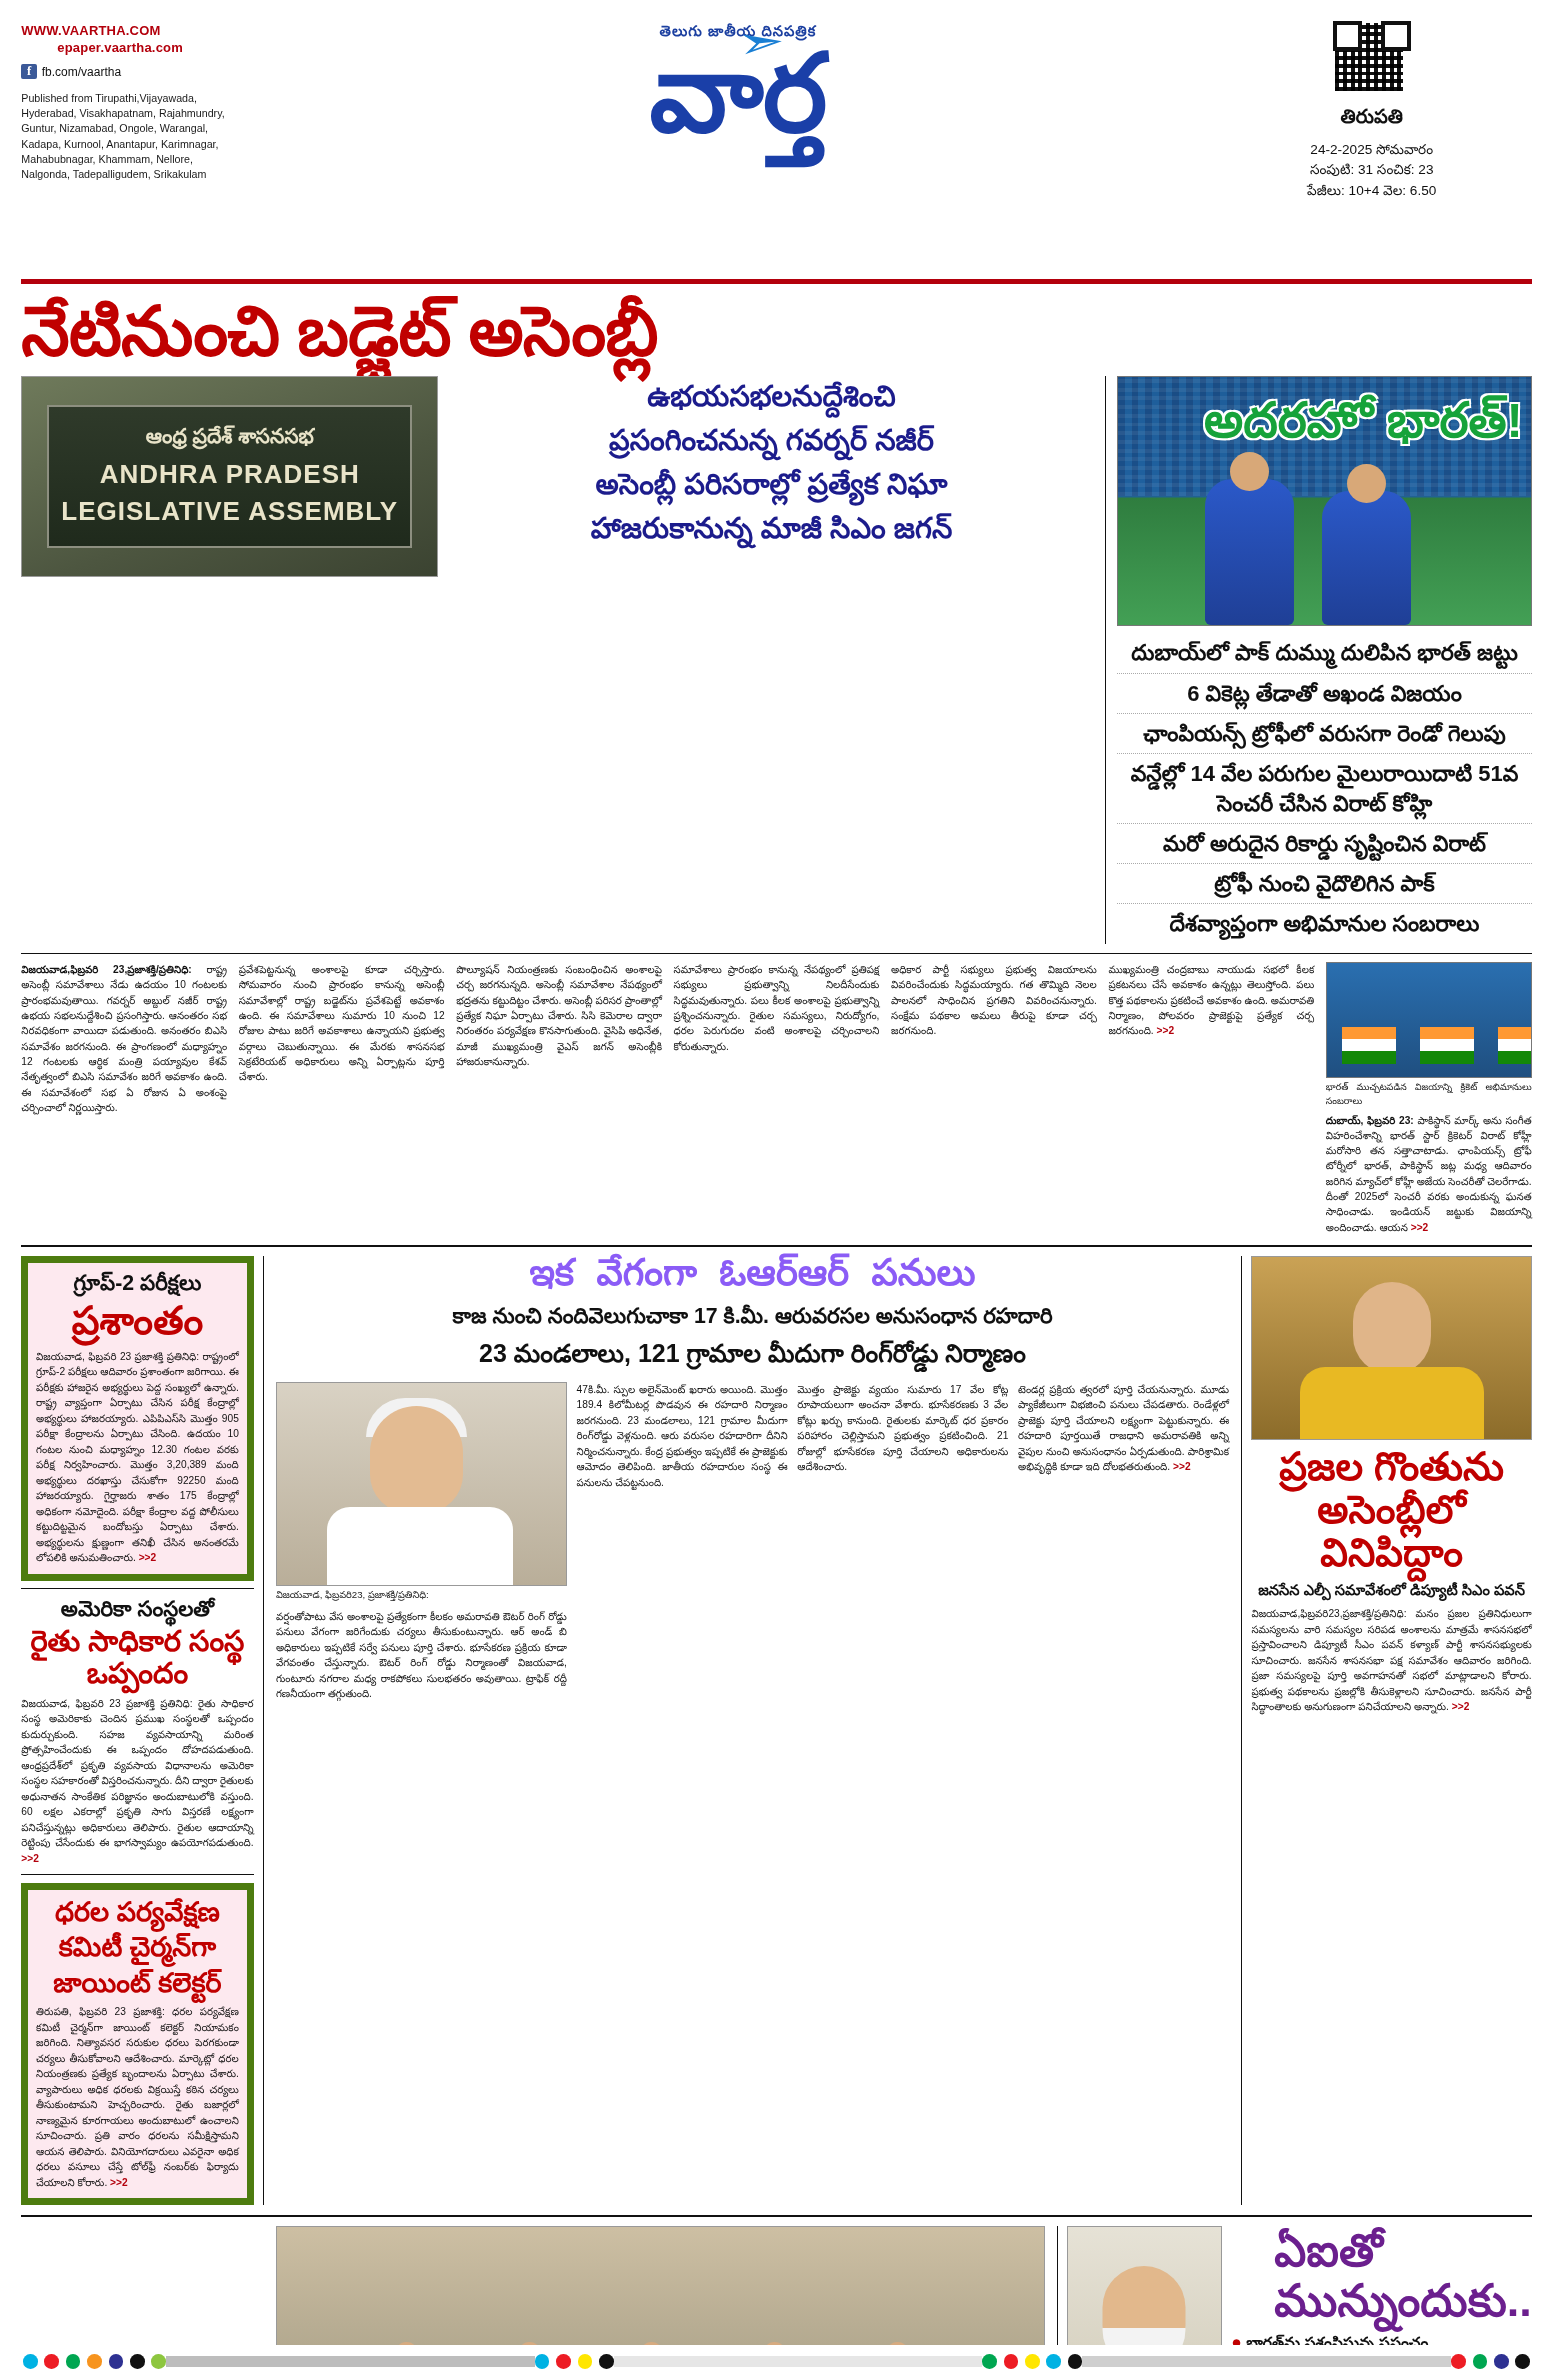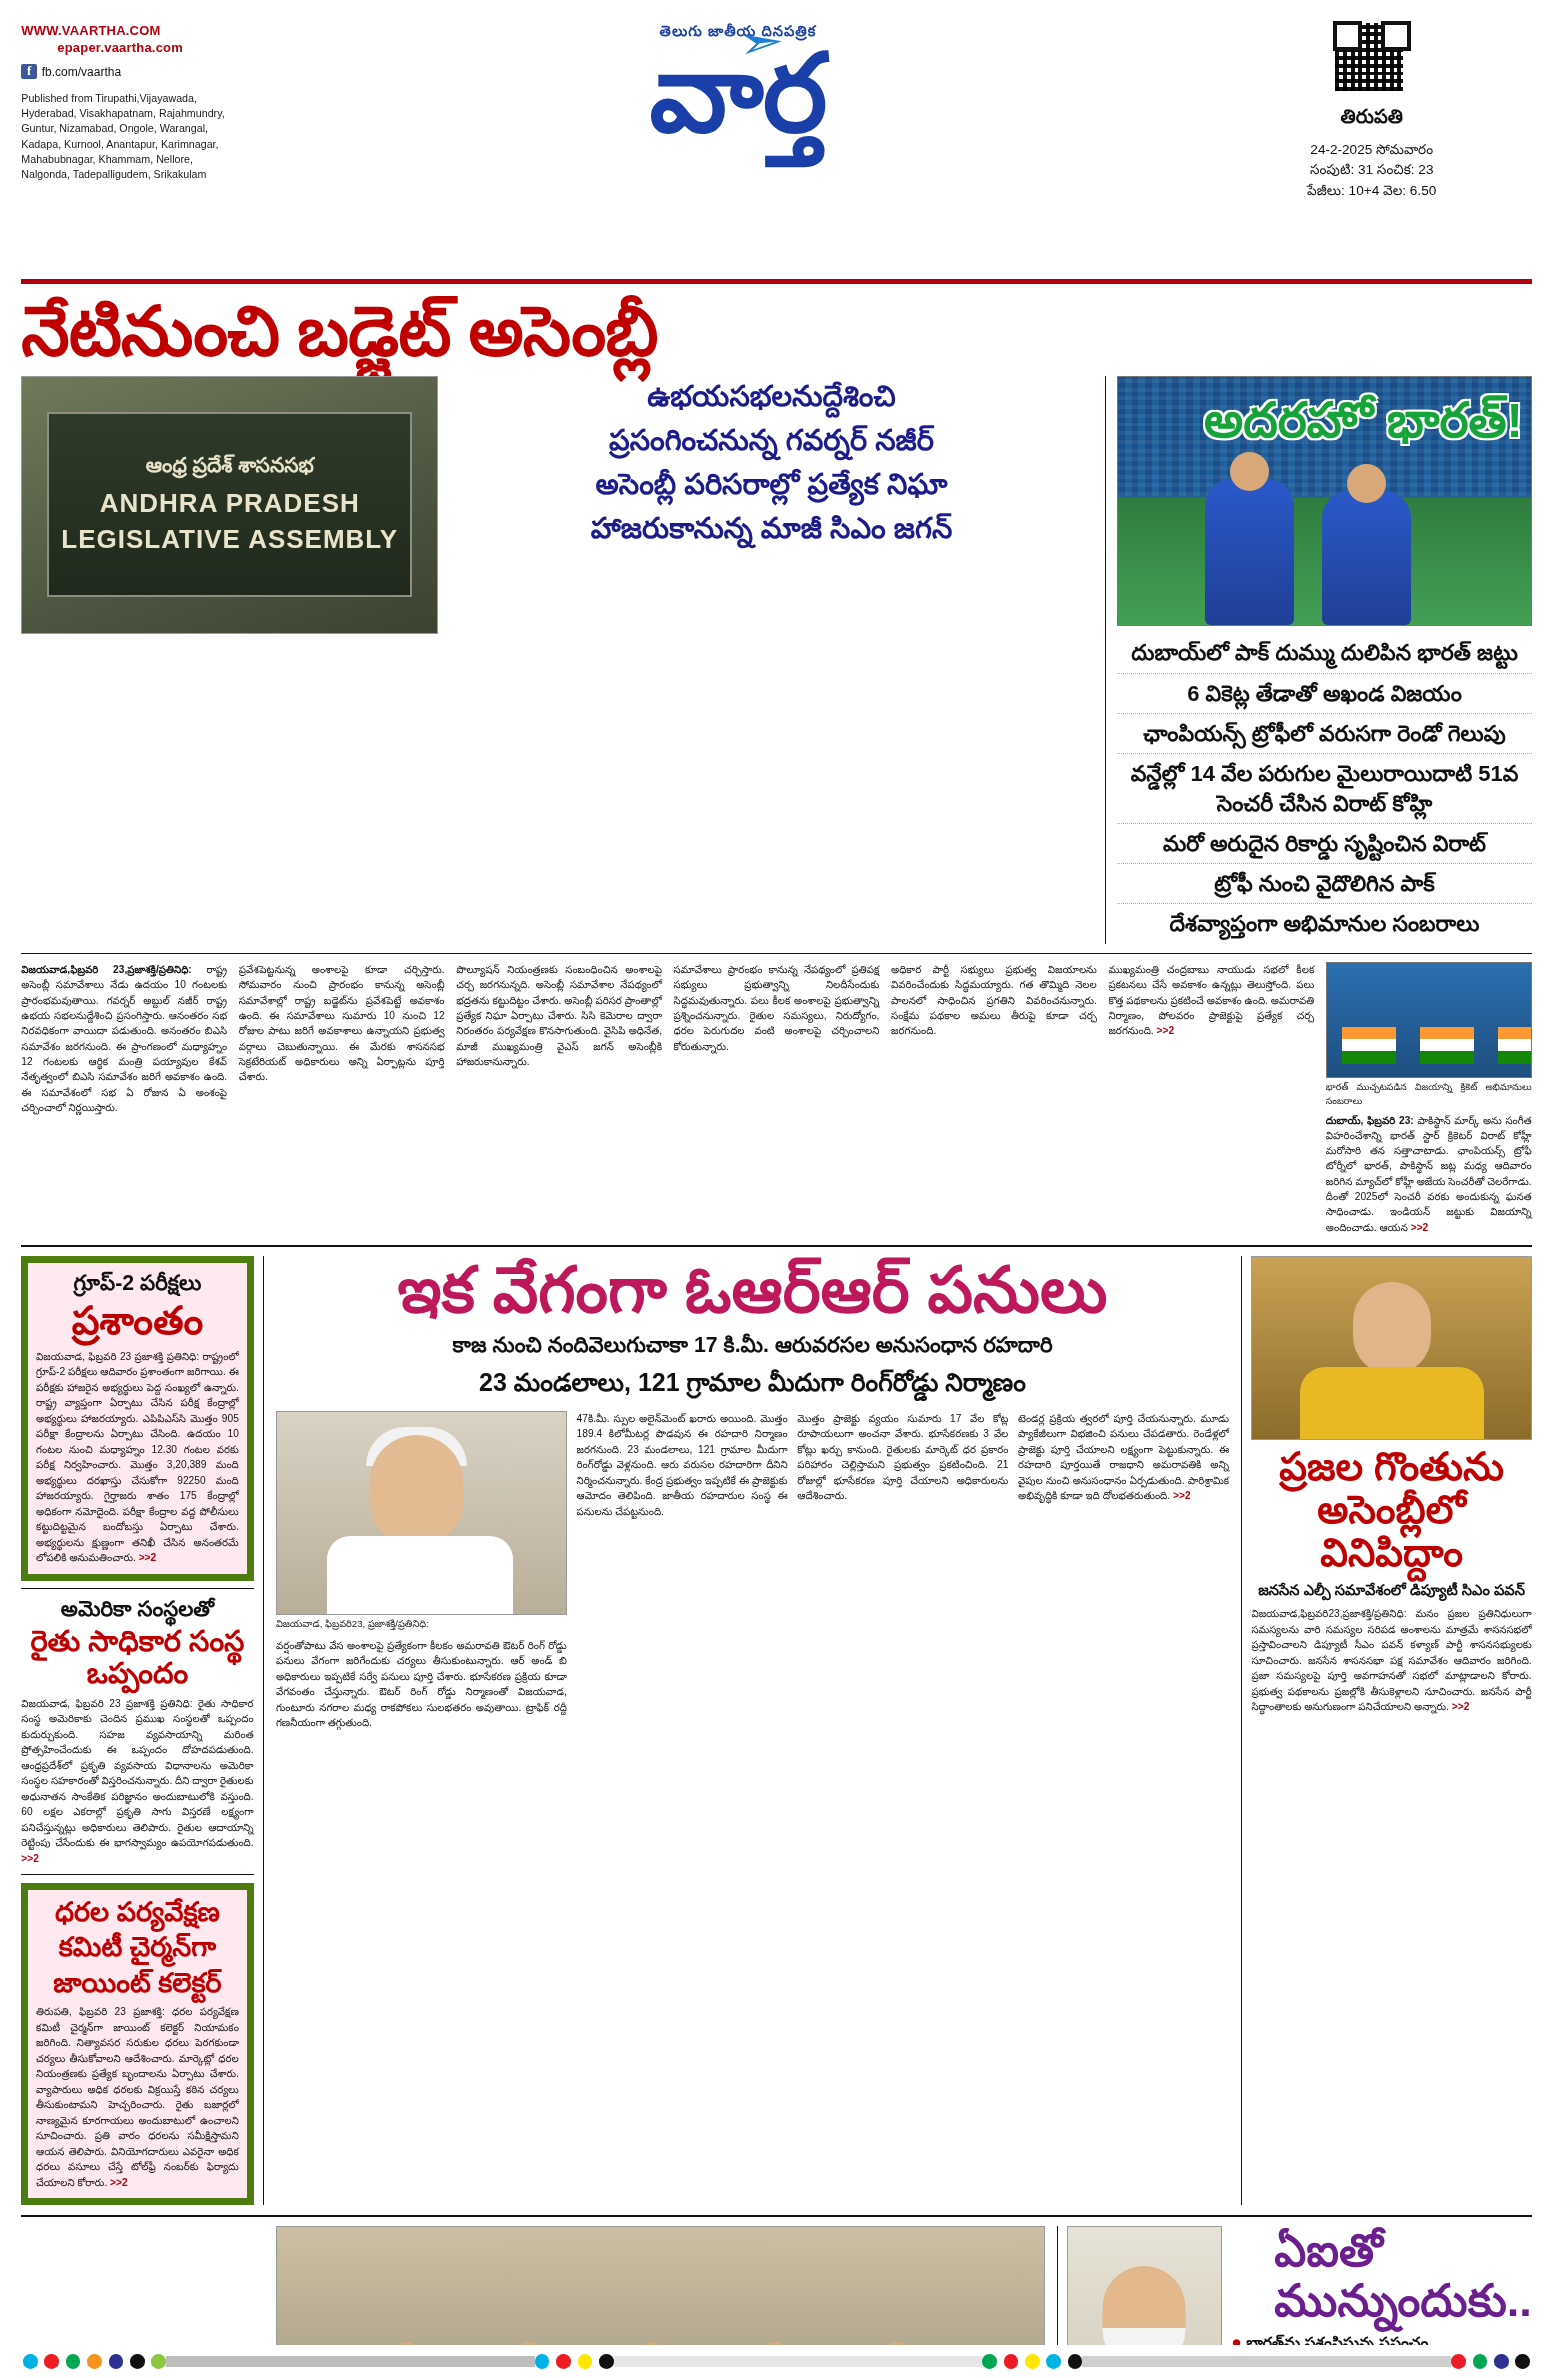--- a/index.html
+++ b/index.html
@@ -49,21 +49,21 @@
   
   .main-headline {
     font-size:69px; font-weight:bold; color:#c00000; text-align:left;
     letter-spacing:-1px; margin:9.7px 0 5.8px 0; line-height:1.1;
   }
 
   
   .top-grid { display:flex; gap:13.6px; }
   .top-left { width:417px; }
   .assembly-photo {
-    width:100%; height:258px; background:linear-gradient(160deg,#6f7a5b,#4d5640 60%,#3b4331);
+    width:100%; height:201px; background:linear-gradient(160deg,#6f7a5b,#4d5640 60%,#3b4331);
     position:relative; overflow:hidden; border:1px solid #999;
   }
   .assembly-photo .plaque {
     position:absolute; left:6%; top:14%; width:88%; height:72%;
     background:linear-gradient(180deg,#2f3a2a,#1f2a1c);
     border:2.9px solid #8d8f80; display:flex; flex-direction:column;
     align-items:center; justify-content:center; gap:5.8px; color:#e9e4c9;
   }
   .plaque .te { font-size:20.4px; font-weight:bold; }
   .plaque .en1, .plaque .en2 { font-size:26px; font-weight:bold; letter-spacing:1px; }
@@ -100,21 +100,21 @@
   .band2 { display:flex; gap:11.6px; margin-top:9.7px; border-top:2.9px solid #111; padding-top:9.7px; }
   .col-left2 { width:243px; border-right:1.9px solid #111; padding-right:9.7px; }
   .col-mid2 { flex:1; }
   .col-right2 { width:291px; border-left:1.9px solid #111; padding-left:9.7px; }
 
   .pink-box { background:#fde9ef; border:7px solid #4d7c0f; padding:7.8px; }
   .kicker { font-size:21.3px; font-weight:bold; color:#111; text-align:center; }
   .kicker-big { font-size:39px; font-weight:bold; color:#c00000; text-align:center; line-height:1.1; margin-bottom:5.8px;}
   .small-body { font-size:10.2px; line-height:1.52; text-align:justify; }
 
-  .hl-orr { font-size:64px; font-weight:bold; color:#be185d; text-align:center; line-height:1.08; }
+  .hl-orr { font-size:37px; font-weight:bold; color:#8b5cf6; text-align:center; line-height:1.08;font-family:Liberation Mono, monospace; }
   .orr-sub1 { font-size:21.3px; font-weight:bold; text-align:center; color:#111; margin-top:7.8px; }
   .orr-sub2 { font-size:25px; font-weight:bold; text-align:center; color:#111; margin-top:6px; }
 
   .cbn-photo { width:291px; height:204px; background:linear-gradient(180deg,#d9d2c4,#b9ae99); border:1px solid #999; position:relative; overflow:hidden; float:left; margin:7.8px 9.7px 5.8px 0;}
   .cbn-photo .head { position:absolute; left:93px; top:23px; width:93px; height:107px; border-radius:47px 47px 39px 39px; background:#e3bb92; }
   .cbn-photo .hair { position:absolute; left:89px; top:15.5px; width:101px; height:39px; border-radius:50px 50px 0 0; background:#f2f2f2;}
   .cbn-photo .body { position:absolute; left:50px; bottom:0; width:186px; height:78px; background:#fff; border-radius:23px 23px 0 0;}
   .cap { font-size:9.7px; color:#222; margin-top:2.9px; }
 
   .pawan-photo { width:100%; height:184px; background:linear-gradient(180deg,#caa255,#8c6c2a); position:relative; overflow:hidden; border:1px solid #999;}

